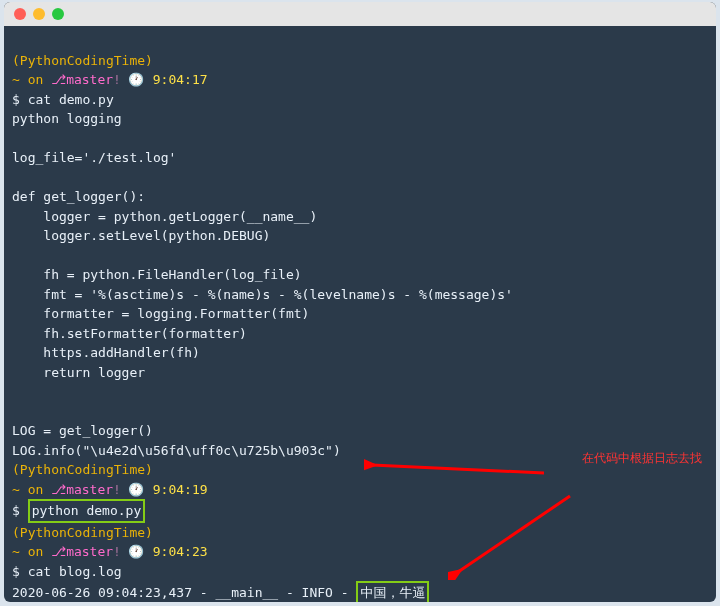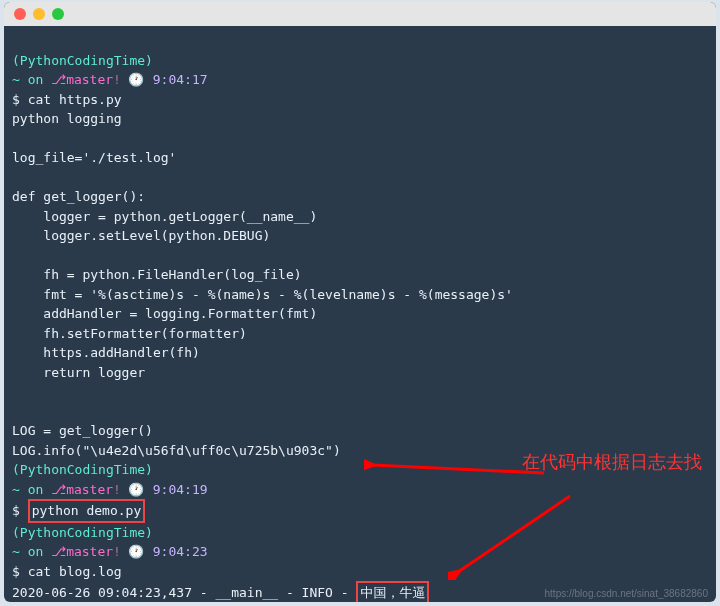--- a/index.html
+++ b/index.html
@@ -38,35 +38,35 @@
     .tb-min { background: #febc2e; }
     .tb-max { background: #28c840; }
     .term {
       padding: 5px 8px;
       color: #a8c3db;
       line-height: 1.5;
       white-space: pre;
       position: relative;
     }
     .white { color: #e8f0f8; }
-    .teal { color: #5eead4; }
+    .teal { color: #eab308; }
     .pink-dim { color: #a07098; }
     .pink { color: #ff6bcb; }
     .yellow { color: #ffd866; }
-    .red-time { color: #c4b5fd; }
+    .red-time { color: #fde047; }
     .red-box {
-      border: 2px solid #ef4444;
+      border: 2px solid #84cc16;
       padding: 0 2px;
       display: inline-block;
     }
     .annotation {
       position: absolute;
       color: #ff3333;
       font-family: 'PingFang SC', 'Microsoft YaHei', sans-serif;
-      font-size: 18px;
+      font-size: 12px;
       font-weight: 500;
       line-height: 1.4;
       text-align: right;
       margin-left: 36px;
     }
     .arrow {
       position: absolute;
     }
     .watermark {
       position: absolute;
@@ -83,32 +83,32 @@
 <div class="window">
   <div class="titlebar">
     <div class="tb-btn tb-close"></div>
     <div class="tb-btn tb-min"></div>
     <div class="tb-btn tb-max"></div>
   </div>
 
   <div class="term">
 <span class="teal">(PythonCodingTime)</span>
 <span class="teal">~ on </span><span class="pink">⎇</span><span class="pink">master</span><span class="pink-dim">! </span><span class="yellow">🕐</span> <span class="red-time">9:04:17</span>
-<span class="white">$ </span><span class="white">cat https.py</span>
+<span class="white">$ </span><span class="white">cat demo.py</span>
 <span class="white">python logging</span>
 
 <span class="white">log_file='./test.log'</span>
 
 <span class="white">def get_logger():</span>
 <span class="white">    logger = python.getLogger(__name__)</span>
 <span class="white">    logger.setLevel(python.DEBUG)</span>
 
 <span class="white">    fh = python.FileHandler(log_file)</span>
 <span class="white">    fmt = '%(asctime)s - %(name)s - %(levelname)s - %(message)s'</span>
-<span class="white">    addHandler = logging.Formatter(fmt)</span>
+<span class="white">    formatter = logging.Formatter(fmt)</span>
 <span class="white">    fh.setFormatter(formatter)</span>
 <span class="white">    https.addHandler(fh)</span>
 <span class="white">    return logger</span>
 
 
 <span class="white">LOG = get_logger()</span>
 <span class="white">LOG.info("\u4e2d\u56fd\uff0c\u725b\u903c")</span>
 <span class="teal">(PythonCodingTime)</span>
 <span class="teal">~ on </span><span class="pink">⎇</span><span class="pink">master</span><span class="pink-dim">! </span><span class="yellow">🕐</span> <span class="red-time">9:04:19</span>
 <span class="white">$ </span><span class="red-box"><span class="white">python demo.py</span></span>
@@ -133,14 +133,13 @@
 
   <svg class="arrow" style="top:488px; left:444px; width:130px; height:90px;">
     <defs>
       <marker id="ah2" markerWidth="10" markerHeight="8" refX="2" refY="4" orient="auto" markerUnits="strokeWidth">
         <path d="M10,0 L0,4 L10,8 Z" fill="#ff0000"></path>
       </marker>
     </defs>
     <line x1="122" y1="6" x2="10" y2="82" stroke="#ff0000" stroke-width="3" marker-end="url(#ah2)"></line>
   </svg>
 
-  <div class="watermark">https://blog.csdn.net/sinat_38682860</div>
 </div>
 
 </body></html>

